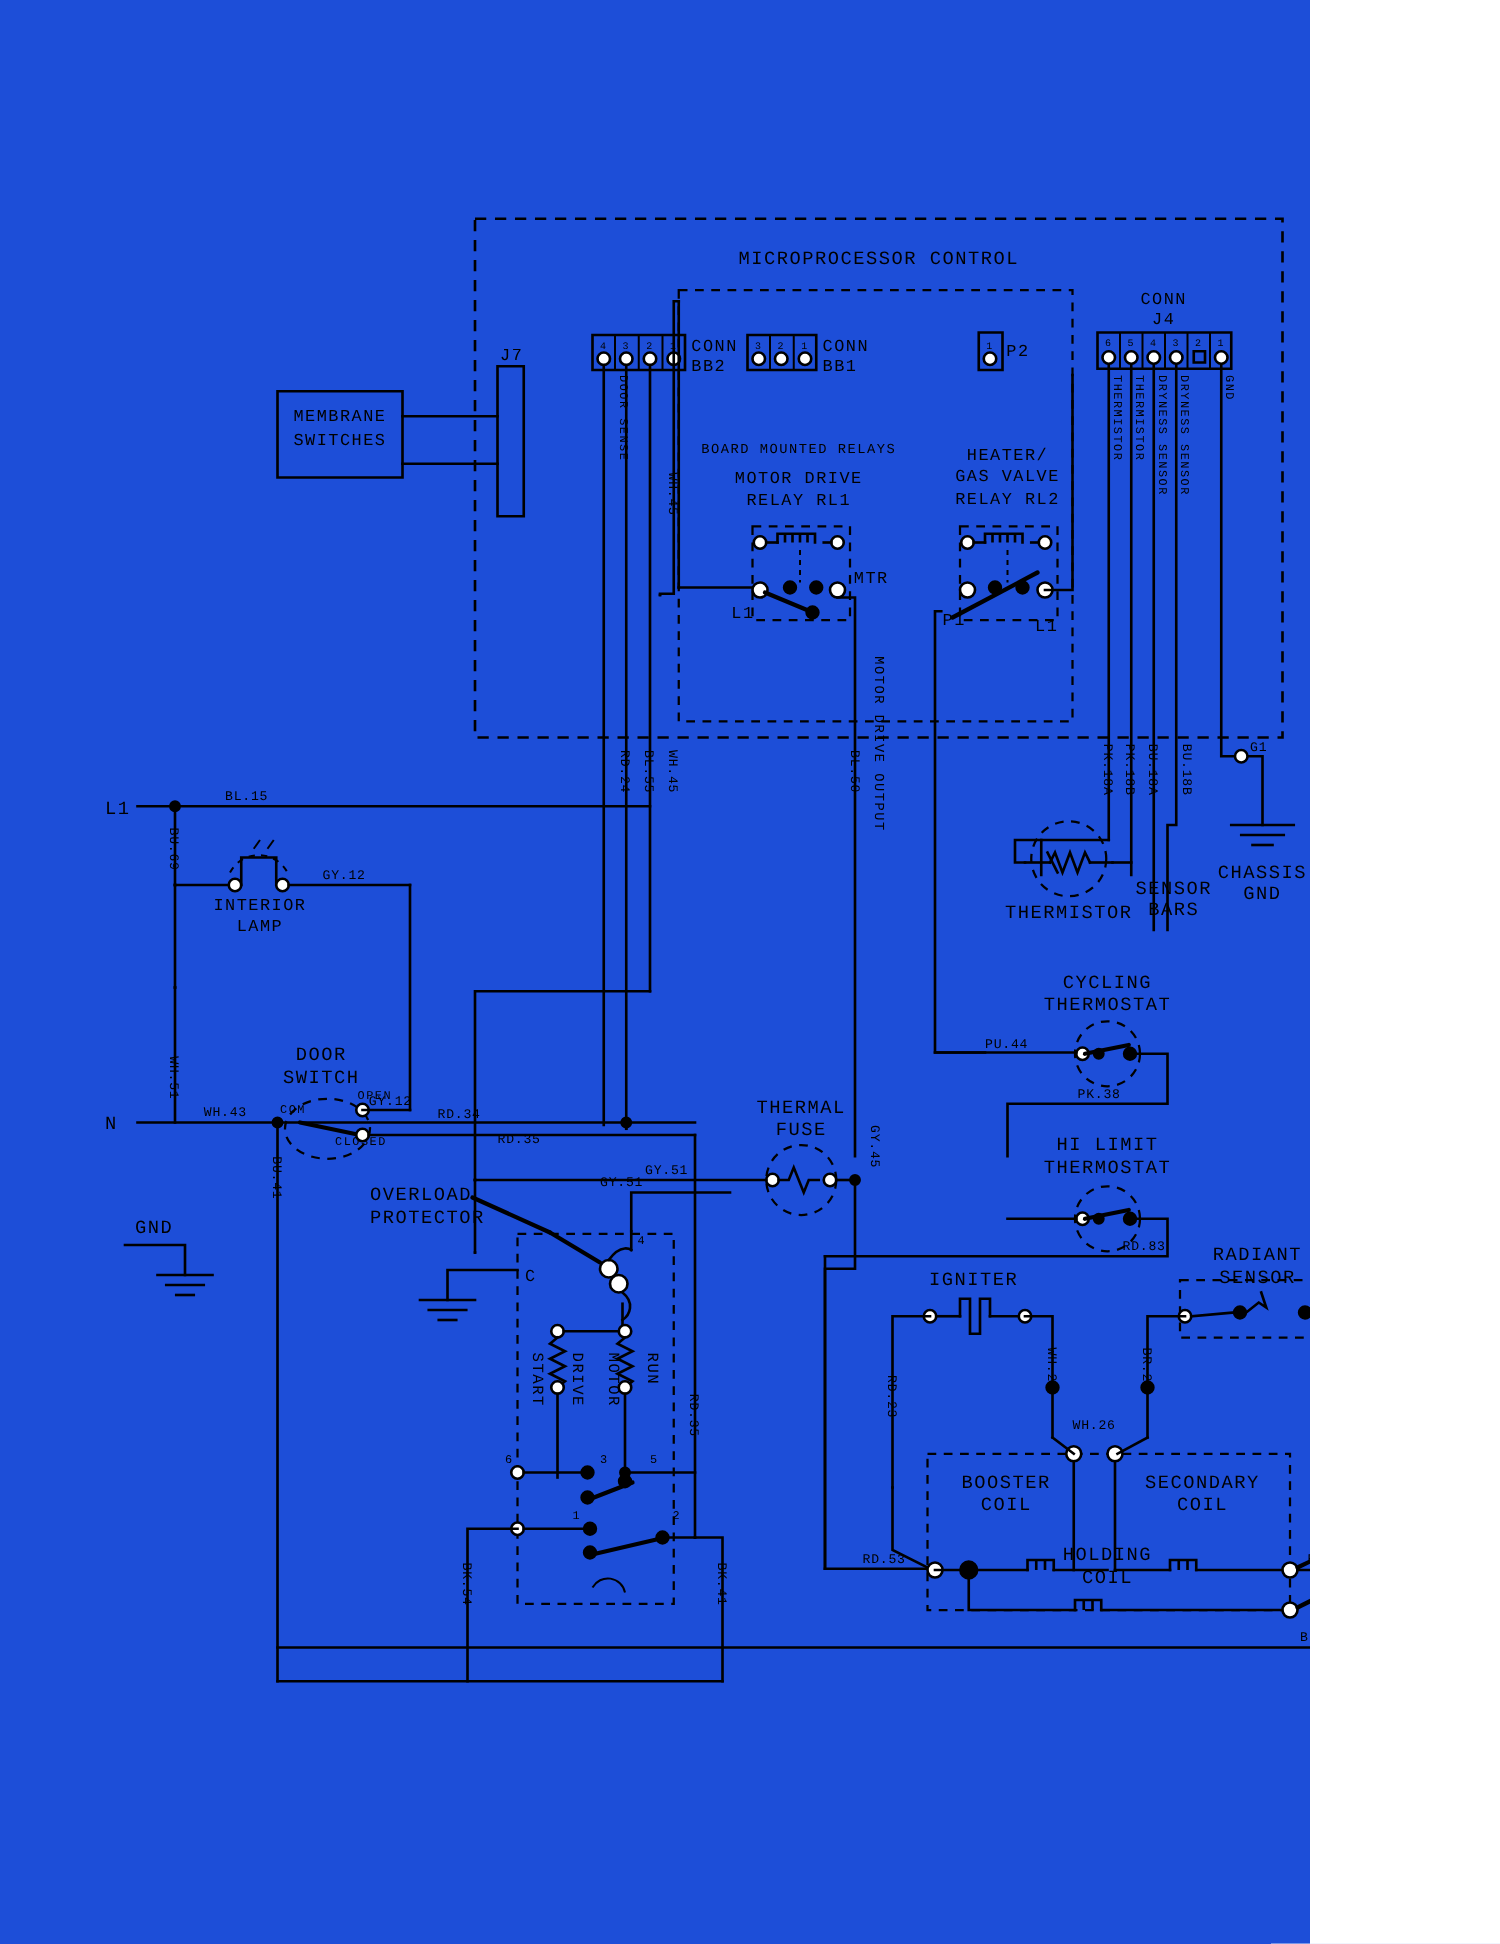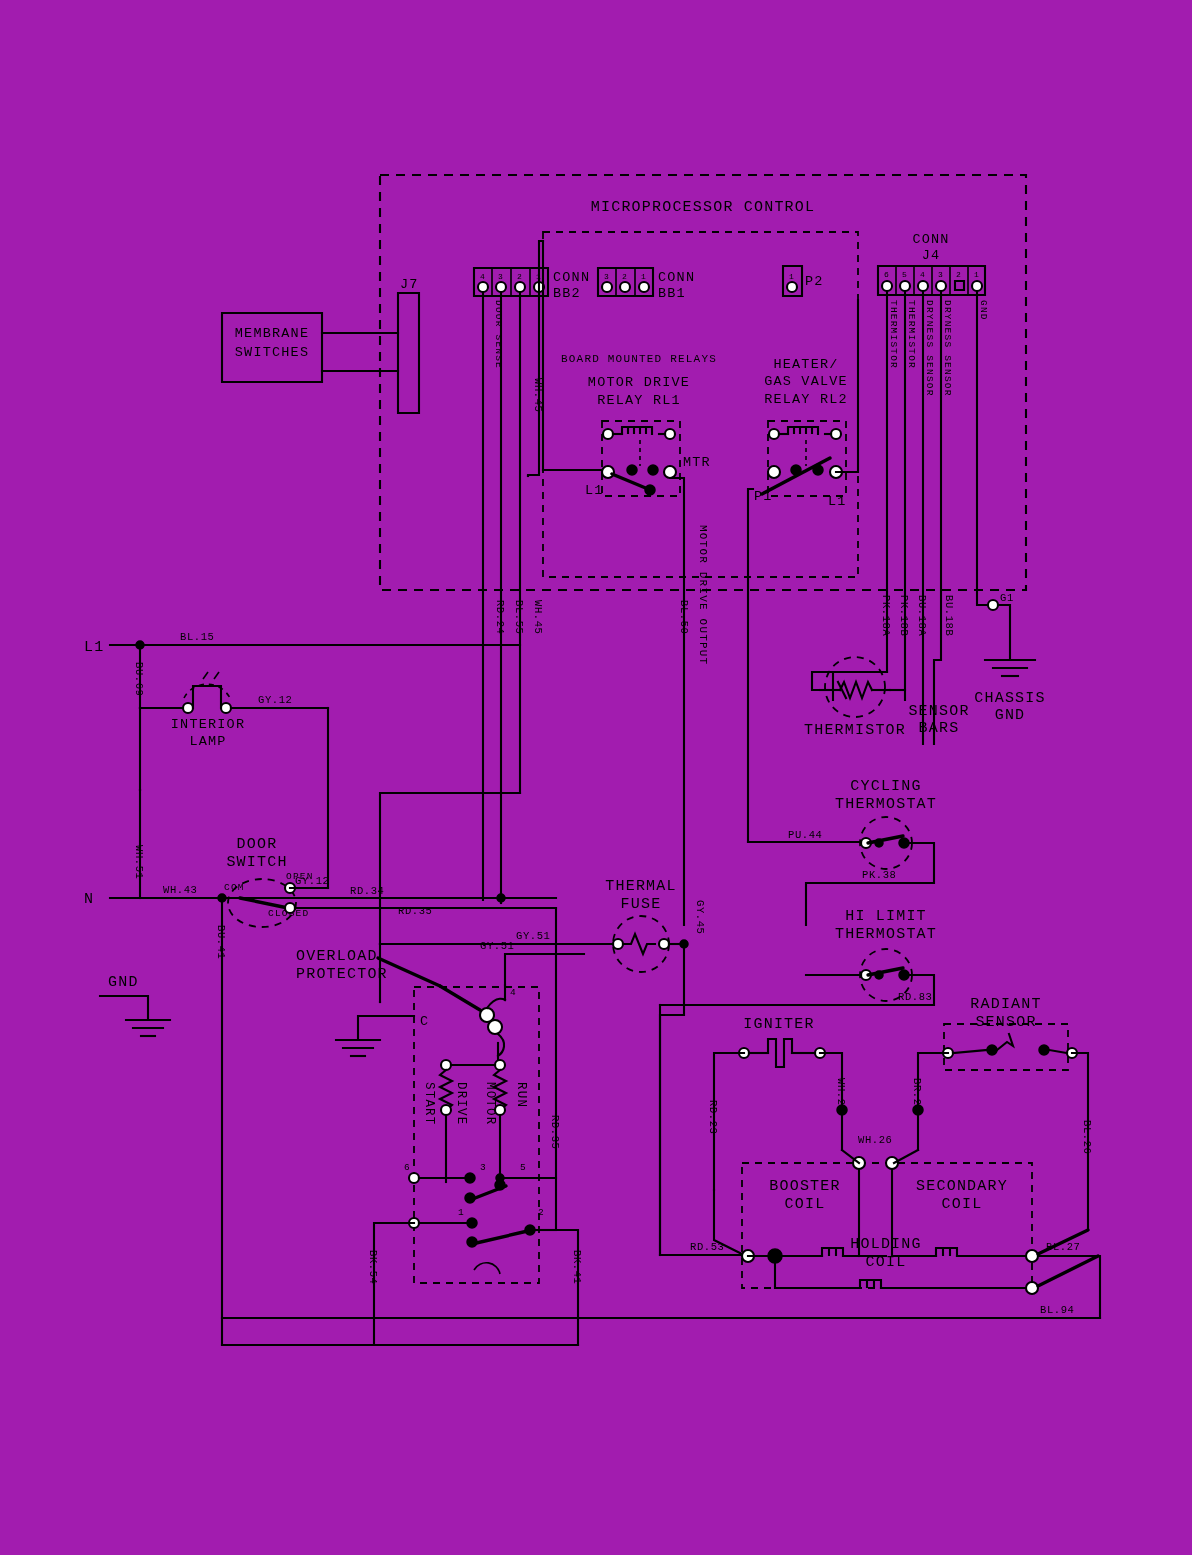--- a/index.html
+++ b/index.html
@@ -1,18 +1,18 @@
 <!DOCTYPE html>
 <html><head>
 <meta charset="utf-8">
 <title>Dryer Wiring Diagram</title>
 <style>
   html,body{margin:0;padding:0;background:#ffffff;}
   body{width:1200px;height:1555px;font-family:"Liberation Mono",monospace;}
-  #stage{position:relative;width:1192px;height:1555px;overflow:hidden;background:#a21caf;}
+  #stage{position:relative;width:1048px;height:1555px;overflow:hidden;background:#1d4ed8;}
   svg#diagram{position:absolute;left:0;top:0;width:1200px;height:1555px;}
   .lbl{font-family:"Liberation Mono",monospace;fill:#000;letter-spacing:1.2px;}
   .t9{font-size:12.5px;}
   .t10{font-size:13.5px;}
   .t11{font-size:15px;}
   .t8{font-size:11px;}
   .t7{font-size:9.5px;}
   .wc{font-size:10.5px;letter-spacing:0.6px;}
   .pin{font-size:8px;}
   line,polyline,path,rect,circle,ellipse{vector-effect:non-scaling-stroke;}

